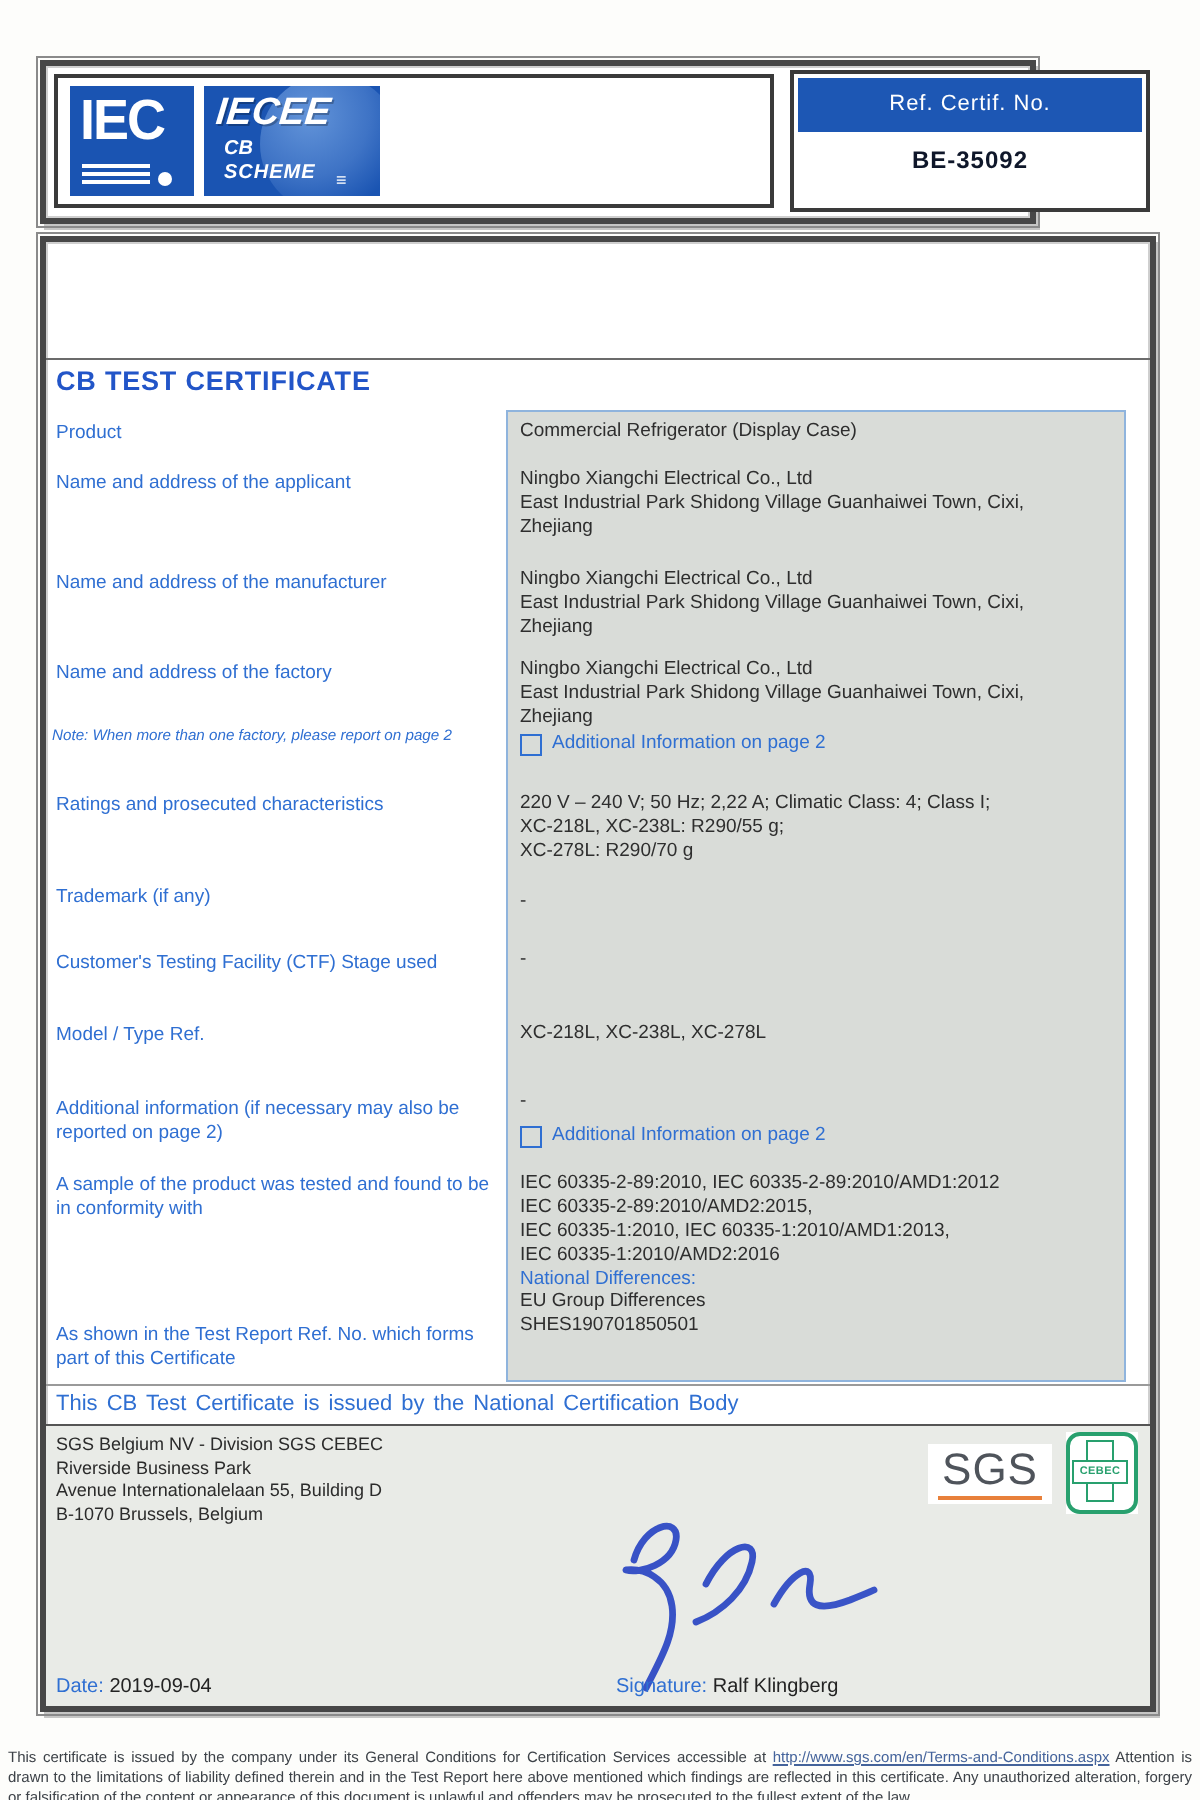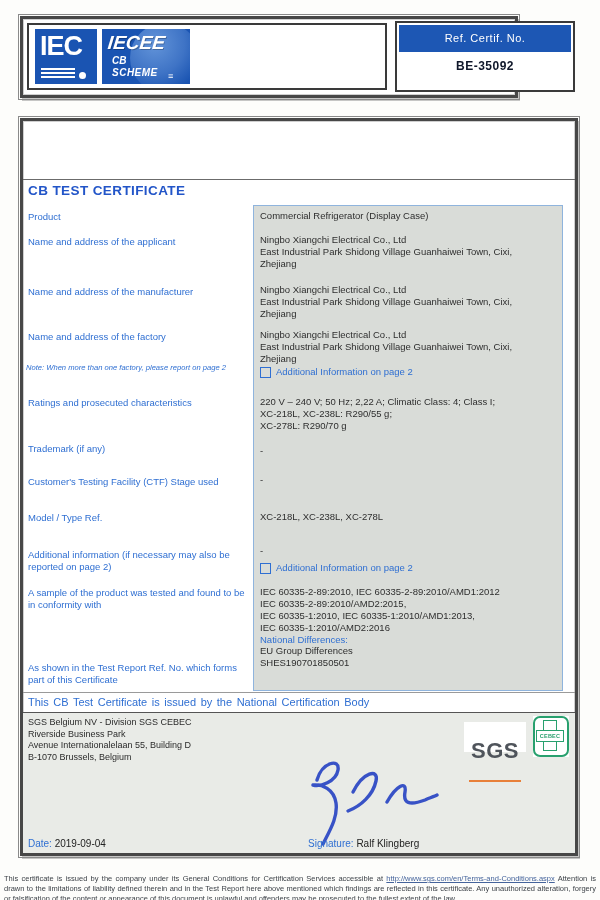--- a/index.html
+++ b/index.html
@@ -53,40 +53,40 @@
   .note{position:absolute;left:26px;width:230px;color:var(--label-blue);font-size:7.6px;font-style:italic;}
   .graybox{position:absolute;left:253px;top:205px;width:310px;height:486px;background:var(--box-gray);border:1px solid var(--box-border);box-sizing:border-box;}
   .cbrow{display:flex;align-items:center;gap:5px;color:var(--label-blue);}
   .cb{width:9px;height:9px;border:1.4px solid var(--label-blue);background:transparent;flex:0 0 auto;}
   .natdiff{color:var(--label-blue);}
   .issued{position:absolute;left:28px;top:696px;color:var(--label-blue);font-size:11px;word-spacing:1.5px;}
   .bottom-strip{position:absolute;left:23px;top:713px;width:552px;height:140px;background:#e9ebe7;}
   .ncb{position:absolute;left:28px;top:717px;font-size:9px;line-height:1.3;color:#2b2b2b;}
   
   .sgs-logo{position:absolute;left:464px;top:722px;width:62px;height:30px;background:#fff;text-align:center;}
-  .sgs-text{font-weight:bold;font-size:22px;color:#4f545b;letter-spacing:.5px;line-height:26px;display:inline-block;border-bottom:2.5px solid #e8803a;padding:16px 2px;}
+  .sgs-text{font-weight:normal;font-size:22px;color:#4f545b;letter-spacing:.5px;line-height:26px;display:inline-block;border-bottom:2.5px solid #e8803a;padding:0 2px;}
   .cebec-logo{position:absolute;left:533px;top:716px;width:36px;height:41px;background:#fff;}
   .cebec-outer{position:absolute;inset:0;border:2px solid #28a06e;border-radius:7px;box-sizing:border-box;}
   .cebec-v{position:absolute;left:10px;top:4px;width:14px;height:31px;border:1.3px solid #28a06e;background:#fff;box-sizing:border-box;}
   .cebec-h{position:absolute;left:3px;top:14px;width:28px;height:12px;border:1.3px solid #28a06e;background:#fff;box-sizing:border-box;
     font-size:5.5px;font-weight:bold;color:#28a06e;text-align:center;line-height:10px;letter-spacing:.2px;}
   .sig-svg{position:absolute;left:295px;top:750px;}
   .dateline{position:absolute;top:838px;font-size:10px;}
   .dl-label{color:var(--label-blue);}
   .dl-value{color:#232323;}
   .pagenum{position:absolute;left:0;right:0;top:862px;text-align:center;font-size:10px;color:#2b2b2b;}
   .footer{position:absolute;left:4px;top:874px;width:592px;font-size:7.5px;line-height:1.35;color:#3d4248;text-align:justify;}
   .footer a{color:#44639b;text-decoration:underline;}
 </style>
 </head>
 <body>
 
 <div class="page">
 
-  <div class="frame" style="left:20px;top:16px;width:498px;height:82px;">
+  <div class="frame" style="left:20px;top:30px;width:498px;height:82px;">
     <div class="logo-area">
       <div class="iec-box">
         <div class="iec-text">IEC</div>
         <div class="iec-lines">
           <span class="l1"></span>
             <span class="l2"></span>
             <span class="l3"></span>
         </div>
         <div class="iec-dot"></div>
       </div>

